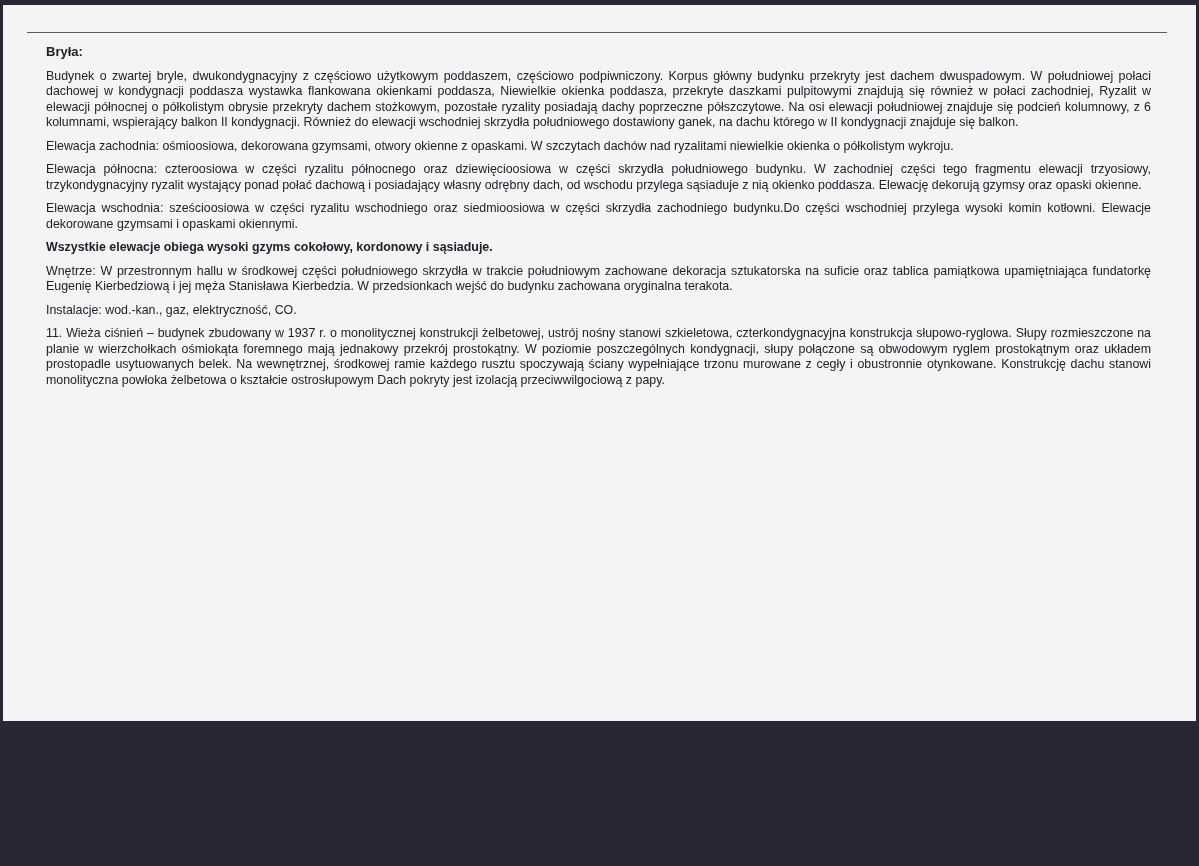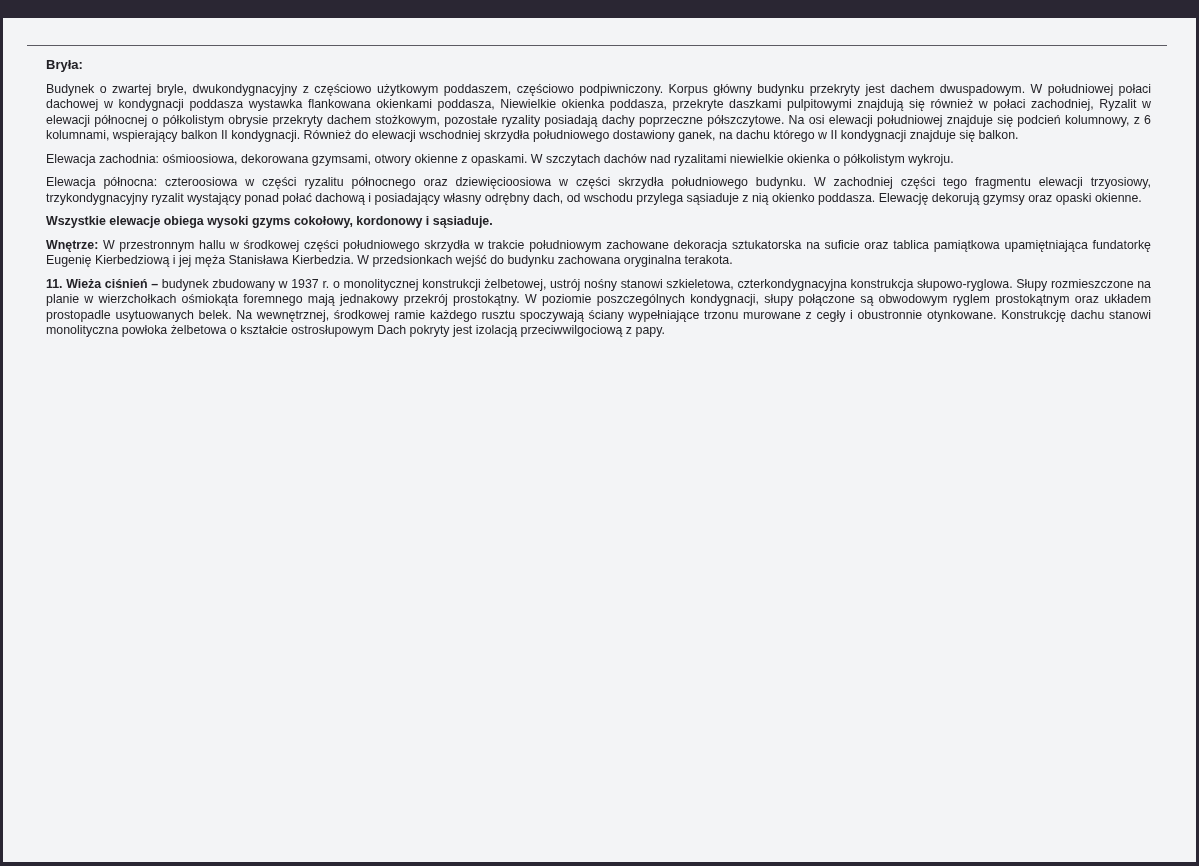--- a/index.html
+++ b/index.html
@@ -10,23 +10,23 @@
       width: 1199px;
       height: 866px;
       background: #2a2633;
       position: relative;
       overflow: hidden;
       font-family: "Liberation Sans", sans-serif;
     }
     .page {
       position: absolute;
       left: 3px;
-      top: 18px;
+      top: 5px;
       width: 1193px;
-      height: 844px;
+      height: 716px;
       background: #f3f4f6;
     }
     .rule {
       position: absolute;
       left: 24px;
       top: 27px;
       width: 1140px;
       height: 1px;
       background: #5b5a62;
     }
@@ -45,35 +45,37 @@
     }
     .heading {
       font-weight: bold;
       font-size: 13px;
       margin: 0 0 9px 0;
     }
     .bold {
       font-weight: bold;
     }
     .label {
-      font-weight: bold;
+      font-weight: normal;
     }
   </style>
 </head>
 <body>
 
 <div class="page">
   <div class="rule"></div>
 
   <div class="content">
     <div class="heading">Bryła:</div>
     <p>Budynek o zwartej bryle, dwukondygnacyjny z częściowo użytkowym poddaszem, częściowo podpiwniczony. Korpus główny budynku przekryty jest dachem dwuspadowym. W południowej połaci dachowej w kondygnacji poddasza wystawka flankowana okienkami poddasza, Niewielkie okienka poddasza, przekryte daszkami pulpitowymi znajdują się również w połaci zachodniej,  Ryzalit w elewacji północnej o półkolistym obrysie przekryty dachem stożkowym, pozostałe ryzality posiadają dachy poprzeczne półszczytowe. Na osi elewacji południowej znajduje się podcień kolumnowy, z 6 kolumnami, wspierający balkon II kondygnacji. Również do elewacji wschodniej skrzydła południowego dostawiony ganek, na dachu którego w II kondygnacji znajduje się balkon.</p>
 
     <p>Elewacja zachodnia: ośmioosiowa, dekorowana gzymsami, otwory okienne z opaskami. W szczytach dachów nad ryzalitami niewielkie okienka o półkolistym wykroju.</p>
     <p>Elewacja północna: czteroosiowa w części ryzalitu północnego oraz dziewięcioosiowa w części skrzydła południowego budynku. W zachodniej części tego fragmentu elewacji trzyosiowy, trzykondygnacyjny ryzalit wystający ponad połać dachową i posiadający własny odrębny dach, od wschodu przylega sąsiaduje z nią okienko poddasza. Elewację dekorują gzymsy oraz opaski okienne.</p>
+    <p>Elewacja wschodnia: sześcioosiowa w części ryzalitu wschodniego oraz siedmioosiowa w części skrzydła zachodniego budynku.Do części wschodniej przylega wysoki komin kotłowni. Elewacje dekorowane gzymsami i opaskami okiennymi.</p>
     <p class="bold">Wszystkie elewacje obiega wysoki gzyms cokołowy, kordonowy i sąsiaduje.</p>
 
     <p><span class="label">Wnętrze:</span><span> W przestronnym hallu w środkowej części południowego skrzydła w trakcie południowym zachowane dekoracja sztukatorska na suficie oraz tablica pamiątkowa upamiętniająca fundatorkę Eugenię Kierbedziową i jej męża Stanisława Kierbedzia. W przedsionkach wejść do budynku zachowana oryginalna terakota.</span></p>
 
+    <p><span class="label">Instalacje:</span><span> wod.-kan., gaz, elektryczność, CO.</span></p>
 
     <p><span class="label">11. Wieża ciśnień –</span><span> budynek zbudowany w 1937 r. o monolitycznej konstrukcji żelbetowej, ustrój nośny stanowi szkieletowa, czterkondygnacyjna konstrukcja słupowo-ryglowa. Słupy rozmieszczone na planie w wierzchołkach ośmiokąta foremnego mają jednakowy przekrój prostokątny. W poziomie poszczególnych kondygnacji, słupy połączone są obwodowym ryglem prostokątnym oraz układem prostopadle usytuowanych belek. Na wewnętrznej, środkowej ramie każdego rusztu spoczywają ściany wypełniające trzonu murowane z cegły i obustronnie otynkowane. Konstrukcję dachu stanowi monolityczna powłoka żelbetowa o kształcie ostrosłupowym Dach pokryty jest izolacją przeciwwilgociową z papy.</span></p>
   </div>
 </div>
 
 </body></html>

